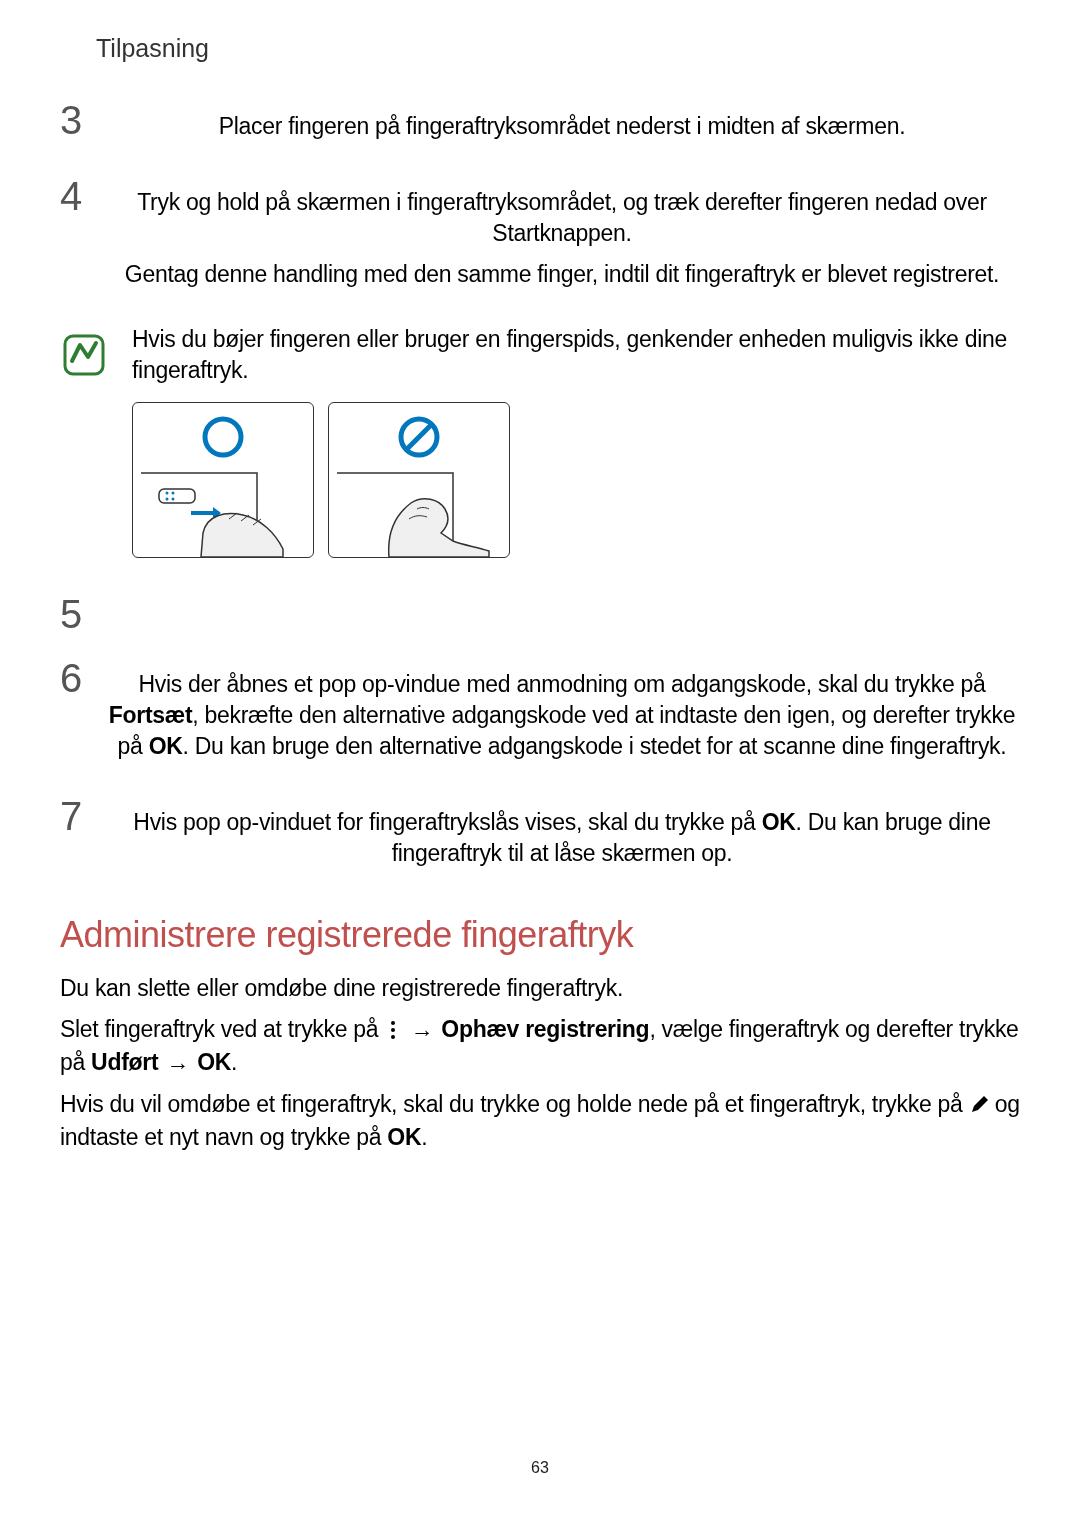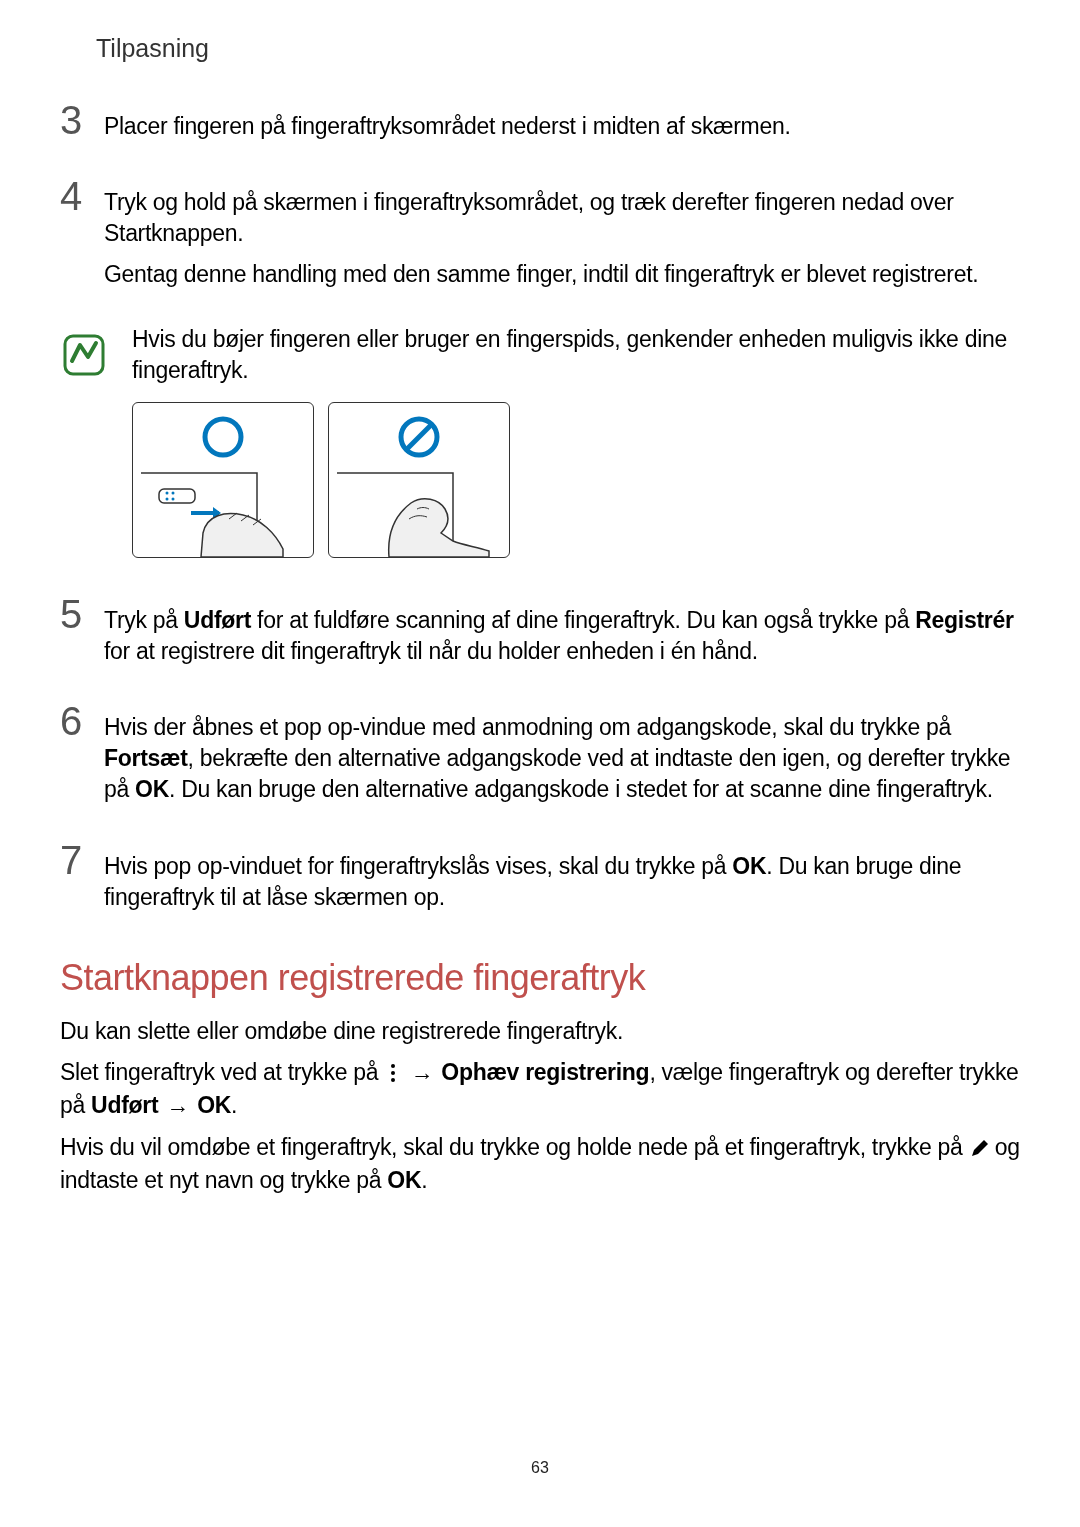--- a/index.html
+++ b/index.html
@@ -35,20 +35,21 @@
       color: #555;
       width: 44px;
       flex-shrink: 0;
       line-height: 1;
     }
     .step-body {
       flex: 1;
       font-size: 23px;
       line-height: 1.35;
       letter-spacing: -0.3px;
+      text-align: center;
     }
     .step-body p { margin-bottom: 10px; }
     .info-box {
       display: flex;
       align-items: center;
       margin: 16px 0 16px 0;
     }
     .info-icon {
       width: 48px;
       height: 48px;
@@ -185,46 +186,41 @@
 
         <path d="M 60 154 C 58 130 66 112 82 100 C 94 92 110 96 116 106 C 122 116 118 124 112 130 L 124 138 C 134 142 148 144 160 148 L 160 154 Z" fill="#f0f0f0" stroke="#333" stroke-width="1.5"></path>
         <path d="M 88 106 C 92 104 96 104 100 106" stroke="#333" stroke-width="1" fill="none"></path>
         <path d="M 80 116 C 86 112 92 112 98 114" stroke="#333" stroke-width="1" fill="none"></path>
       </svg>
     </div>
   </div>
 
   <div class="step">
     <div class="step-num">5</div>
-    <div class="step-body">
-      <p>
-        <span>Tryk på </span><span class="bold">Udført</span><span> for at fuldføre scanning af dine fingeraftryk. Du kan også trykke på </span><span class="bold">Registrér</span><span> for at registrere dit fingeraftryk til når du holder enheden i én hånd.</span>
-      </p>
-    </div>
   </div>
 
   <div class="step">
     <div class="step-num">6</div>
     <div class="step-body">
       <p>
         <span>Hvis der åbnes et pop op-vindue med anmodning om adgangskode, skal du trykke på </span><span class="bold">Fortsæt</span><span>, bekræfte den alternative adgangskode ved at indtaste den igen, og derefter trykke på </span><span class="bold">OK</span><span>. Du kan bruge den alternative adgangskode i stedet for at scanne dine fingeraftryk.</span>
       </p>
     </div>
   </div>
 
   <div class="step">
     <div class="step-num">7</div>
     <div class="step-body">
       <p>
         <span>Hvis pop op-vinduet for fingeraftrykslås vises, skal du trykke på </span><span class="bold">OK</span><span>. Du kan bruge dine fingeraftryk til at låse skærmen op.</span>
       </p>
     </div>
   </div>
 
-  <h2 class="section-title">Startknappen registrerede fingeraftryk</h2>
+  <h2 class="section-title">Administrere registrerede fingeraftryk</h2>
 
   <p class="para">Du kan slette eller omdøbe dine registrerede fingeraftryk.</p>
 
 
   <p class="para">
     <span>Slet fingeraftryk ved at trykke på </span><span class="inline-icon dots-icon"><span></span><span></span><span></span></span><span class="arrow"> → </span><span class="bold">Ophæv registrering</span><span>, vælge fingeraftryk og derefter trykke på </span><span class="bold">Udført</span><span class="arrow"> → </span><span class="bold">OK</span><span>.</span>
   </p>
 
   <p class="para">
     <span>Hvis du vil omdøbe et fingeraftryk, skal du trykke og holde nede på et fingeraftryk, trykke på </span><span class="inline-icon pen-icon">

